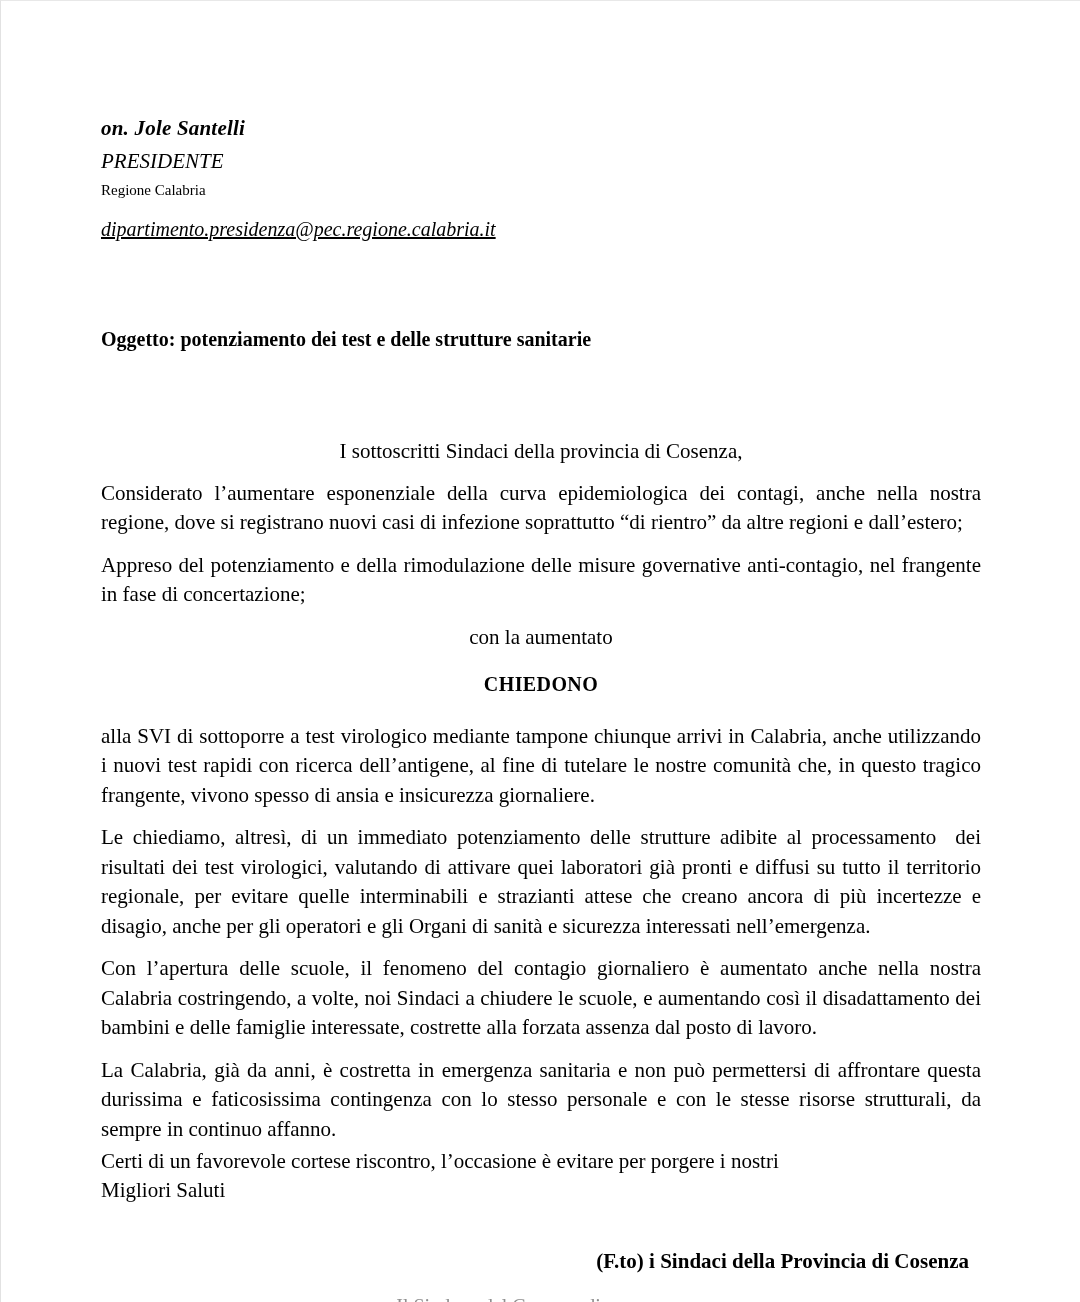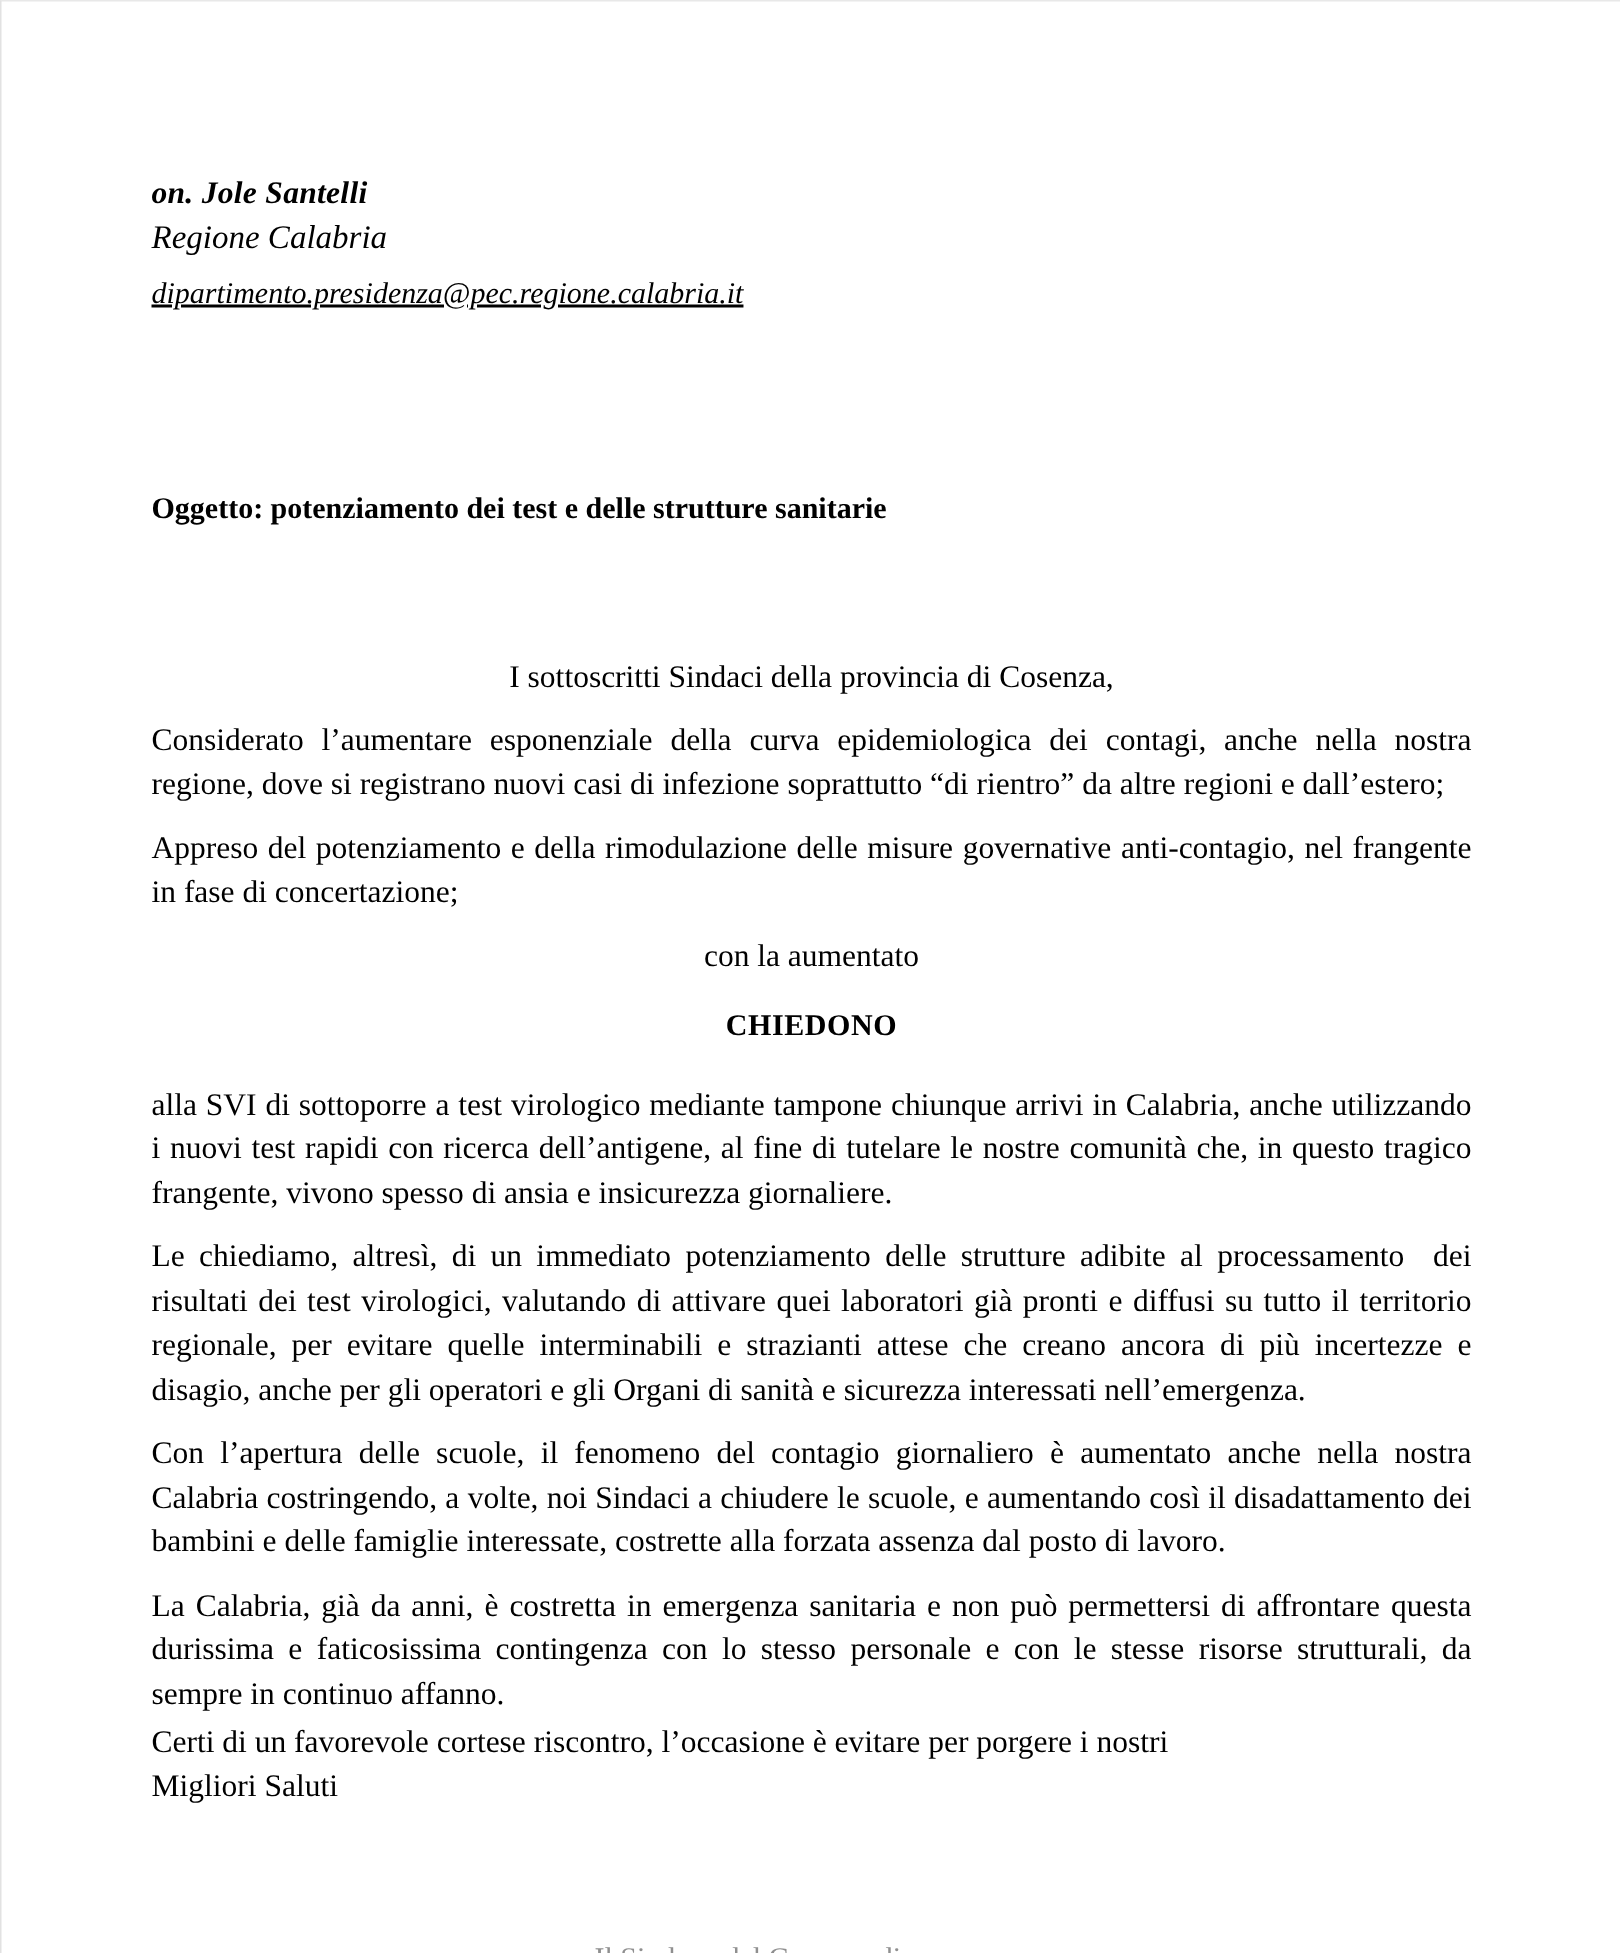--- a/index.html
+++ b/index.html
@@ -35,22 +35,21 @@
     line-height: 30px;
     letter-spacing: 0.2px;
   }
   .addressee-role {
     font-size: 21px;
     font-style: italic;
     line-height: 30px;
     margin-top: 3px;
   }
   .addressee-org {
-    font-size: 22px;
-    font-style: italic;
+    font-size: 15px;
     line-height: 29px;
   }
   .addressee-email {
     font-size: 20px;
     font-style: italic;
     line-height: 28px;
     text-decoration: underline;
     margin-top: 10px;
     white-space: nowrap;
   }
@@ -133,20 +132,21 @@
     color: #8f8f8f;
   }
 </style>
 </head>
 <body>
 
 <div class="page">
 
   <div class="header-block">
     <div class="addressee-name">on. Jole Santelli</div>
+    <div class="addressee-role">PRESIDENTE</div>
     <div class="addressee-org">Regione Calabria</div>
     <div class="addressee-email">dipartimento.presidenza@pec.regione.calabria.it</div>
   </div>
 
   <div class="subject">Oggetto: potenziamento dei test e delle strutture sanitarie</div>
 
   <div class="body-block">
 
     <p class="para left tight">I sottoscritti Sindaci della provincia di Cosenza,</p>
 
@@ -163,16 +163,17 @@
     <p class="para">Le chiediamo, altresì, di un immediato potenziamento delle strutture adibite al processamento  dei risultati dei test virologici, valutando di attivare quei laboratori già pronti e diffusi su tutto il territorio regionale, per evitare quelle interminabili e strazianti attese che creano ancora di più incertezze e disagio, anche per gli operatori e gli Organi di sanità e sicurezza interessati nell’emergenza.</p>
 
     <p class="para">Con l’apertura delle scuole, il fenomeno del contagio giornaliero è aumentato anche nella nostra Calabria costringendo, a volte, noi Sindaci a chiudere le scuole, e aumentando così il disadattamento dei bambini e delle famiglie interessate, costrette alla forzata assenza dal posto di lavoro.</p>
 
     <p class="para">La Calabria, già da anni, è costretta in emergenza sanitaria e non può permettersi di affrontare questa durissima e faticosissima contingenza con lo stesso personale e con le stesse risorse strutturali, da sempre in continuo affanno.</p>
   </div>
 
   <div class="closing" style="white-space: pre-line;">Certi di un favorevole cortese riscontro, l’occasione è evitare per porgere i nostri
 Migliori Saluti</div>
 
+  <div class="signature">(F.to) i Sindaci della Provincia di Cosenza</div>
 
   <div class="clipped-footer">Il Sindaco del Comune di …………</div>
 
 </div>
 
 </body></html>

